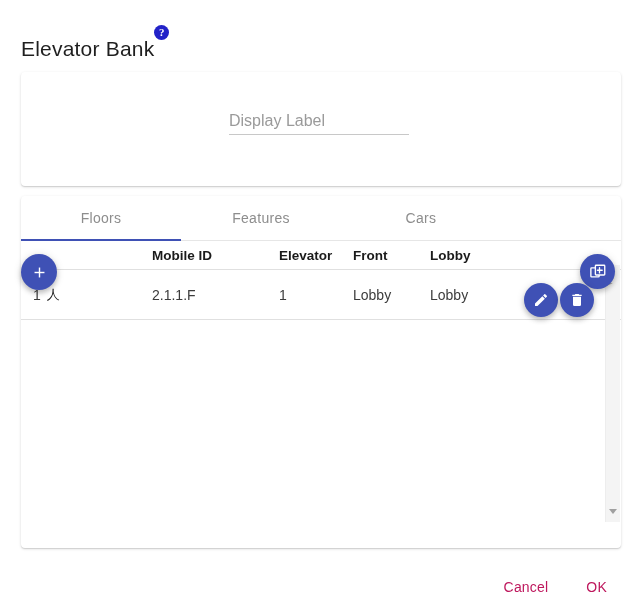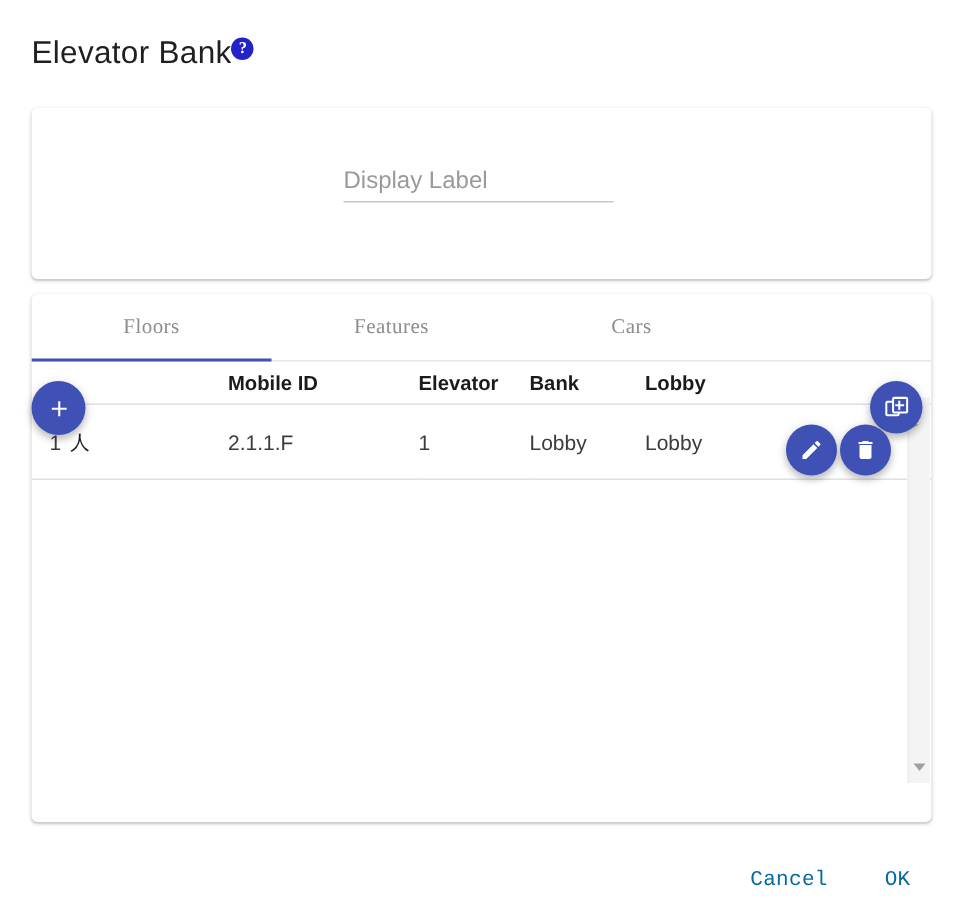--- a/index.html
+++ b/index.html
@@ -26,20 +26,21 @@
     align-items: flex-start;
     height: 30px;
   }
   .page-title {
     font-size: 21px;
     font-weight: 500;
     letter-spacing: .2px;
     color: #1f1f1f;
     line-height: 28px;
     white-space: nowrap;
+    margin-top: 13px;
   }
   .help-icon {
     width: 15px;
     height: 15px;
     border-radius: 50%;
     background: #2222c8;
     color: #ffffff;
     font-size: 11px;
     font-weight: 700;
     line-height: 15px;
@@ -103,21 +104,20 @@
     background: #ffffff;
     border-radius: 4px;
     box-shadow: 0 1px 3px rgba(0,0,0,.14), 0 1px 1px rgba(0,0,0,.10);
     box-sizing: border-box;
     overflow: hidden;
   }
   .tabs {
     position: relative;
     height: 45px;
     display: flex;
-    font-family: Liberation Serif, serif;
   }
   .tab {
     width: 160px;
     height: 45px;
     line-height: 45px;
     text-align: center;
     font-size: 14px;
     color: #8d8d8d;
     letter-spacing: .3px;
     cursor: pointer;
@@ -256,23 +256,23 @@
     display: flex;
     justify-content: flex-end;
     align-items: center;
     padding-right: 32px;
     box-sizing: border-box;
     gap: 34px;
   }
   .text-button {
     background: transparent;
     border: 0;
-    font-family: Liberation Mono, monospace;
+    font-family: Liberation Sans, sans-serif;
     font-size: 14px;
-    color: #0369a1;
+    color: #be185d;
     letter-spacing: .2px;
     cursor: pointer;
     padding: 4px 2px;
   }
 </style>
 </head>
 <body>
 
 <div class="page-title-row">
   <span class="page-title">Elevator Bank</span>
@@ -306,21 +306,21 @@
           <col class="col-sec">
         <col class="col-exit">
           <col class="col-lob">
           <col class="col-act">
       </colgroup>
       <thead>
         <tr>
           <th></th>
           <th>Mobile ID</th>
           <th>Elevator</th>
-          <th>Bank</th>
+          <th>Front</th>
           <th>Lobby</th>
           <th></th>
         </tr>
       </thead>
       <tbody>
         <tr>
           <td>
             <div class="cell-idx">
               <span>1</span>
               <span class="idx-glyph">人</span>

